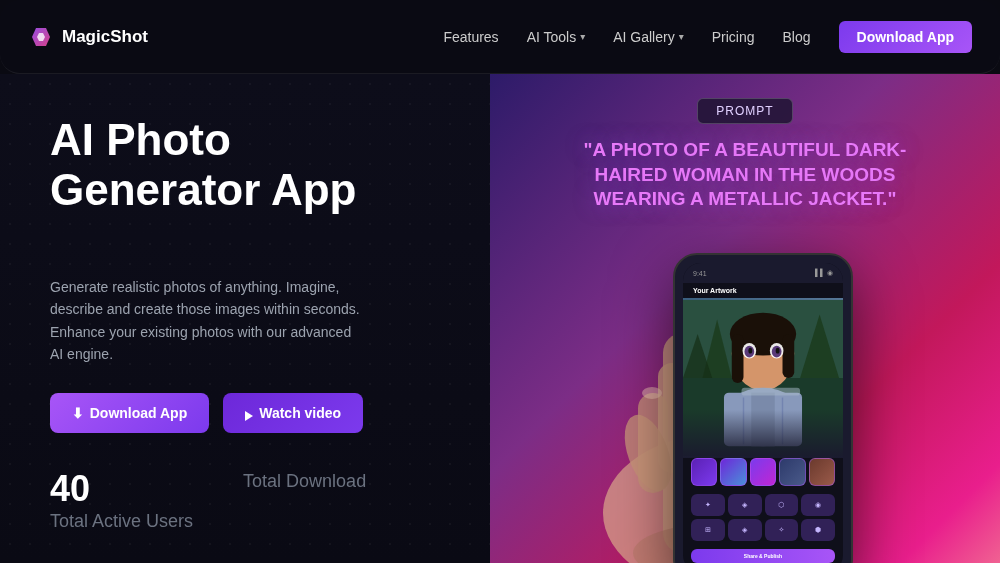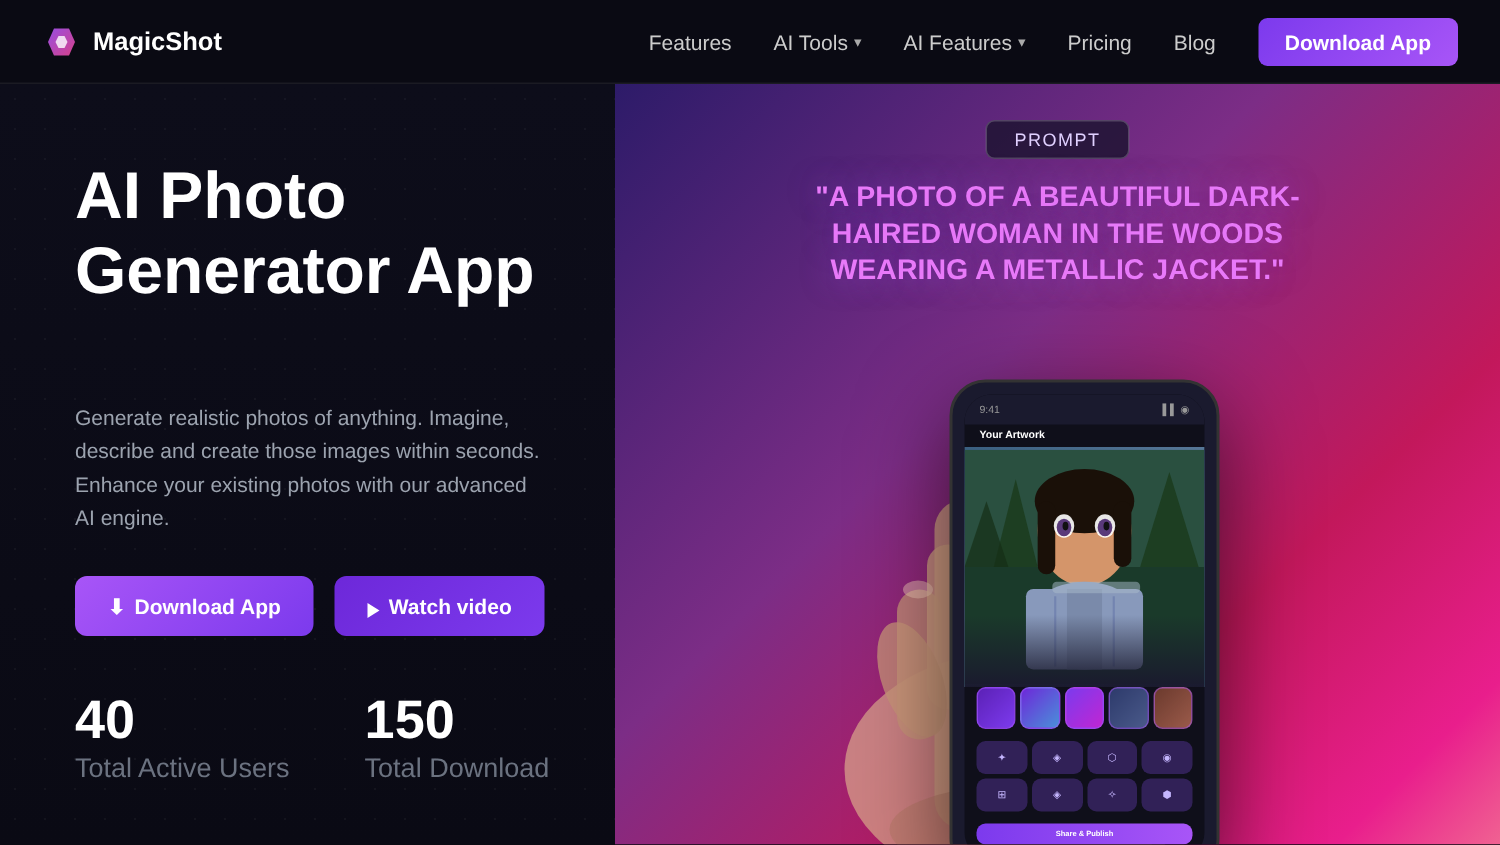--- a/index.html
+++ b/index.html
@@ -14,26 +14,27 @@
       display: flex;
       flex-direction: column;
     }
 
     
     .navbar {
       display: flex;
       align-items: center;
       justify-content: space-between;
       padding: 0 28px;
-      height: 56px;
+      height: 74px;
       background: rgba(10,10,20,0.97);
       border-bottom: 1px solid rgba(255,255,255,0.07);
       position: relative;
       z-index: 10;
       flex-shrink: 0;
+      border-radius: 20px;
     }
 
     .logo-area {
       display: flex;
       align-items: center;
       gap: 8px;
     }
 
     .logo-icon {
       width: 26px;
@@ -79,21 +80,21 @@
 
     
     .main-content {
       display: flex;
       flex: 1;
       overflow: hidden;
     }
 
     
     .left-panel {
-      width: 410px;
+      width: 490px;
       flex-shrink: 0;
       background: linear-gradient(180deg, #0d0d1a 0%, #0a0a14 100%);
       padding: 40px 40px 30px 50px;
       display: flex;
       flex-direction: column;
       justify-content: center;
       position: relative;
     }
 
     
@@ -396,21 +397,21 @@
     <span class="logo-text">MagicShot</span>
   </div>
 
   <div class="nav-links">
     <span class="nav-link">Features</span>
     <span class="nav-link">
       <span>AI Tools</span>
       <span class="nav-chevron">▾</span>
     </span>
     <span class="nav-link">
-      <span>AI Features</span>
+      <span>AI Gallery</span>
       <span class="nav-chevron">▾</span>
     </span>
     <span class="nav-link">Pricing</span>
     <span class="nav-link">Blog</span>
     <button class="nav-download-btn">Download App</button>
   </div>
 </nav>
 
 <div class="main-content">
 
@@ -430,21 +431,20 @@
         <span>Watch video</span>
       </button>
     </div>
 
     <div class="stats-row">
       <div class="stat-item">
         <div class="stat-number">40</div>
         <div class="stat-label">Total Active Users</div>
       </div>
       <div class="stat-item">
-        <div class="stat-number">150</div>
         <div class="stat-label">Total Download</div>
       </div>
     </div>
   </div>
 
   <div class="right-panel">
     <div class="prompt-badge">PROMPT</div>
     <div class="prompt-text">
       <span class="quote-color">"A PHOTO OF A BEAUTIFUL DARK-HAIRED WOMAN IN THE WOODS WEARING A METALLIC JACKET."</span>
     </div>

